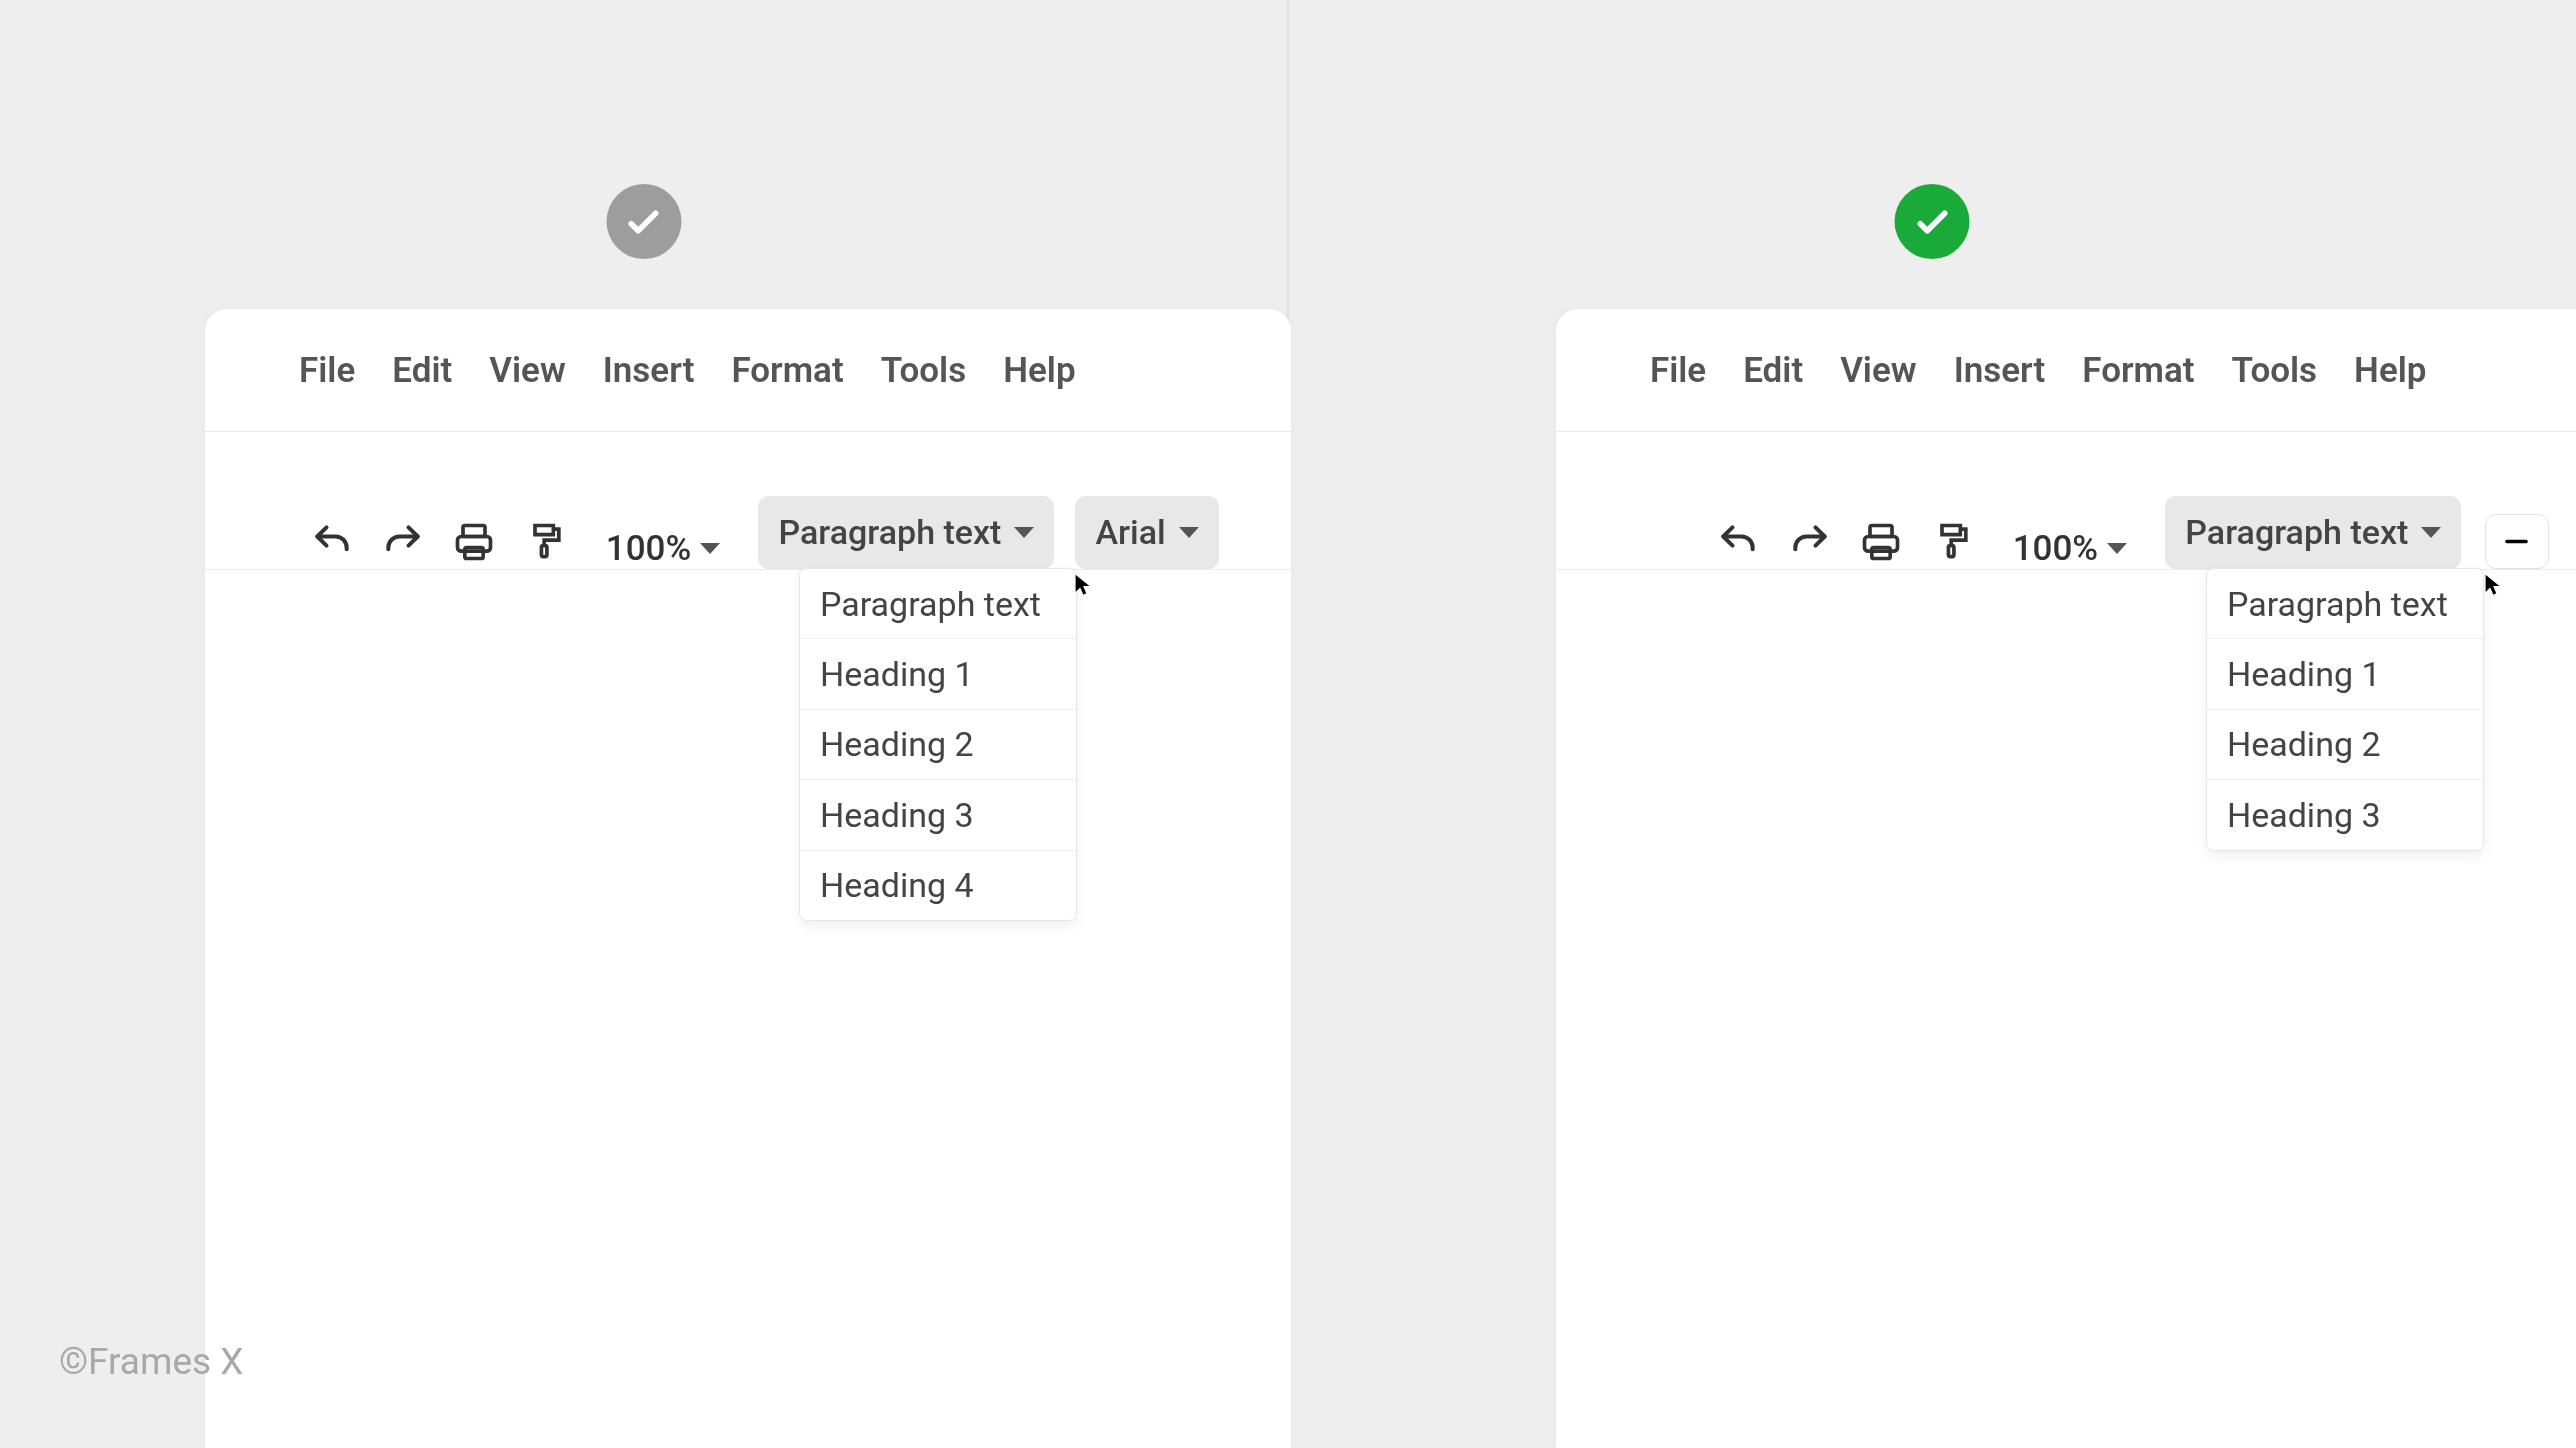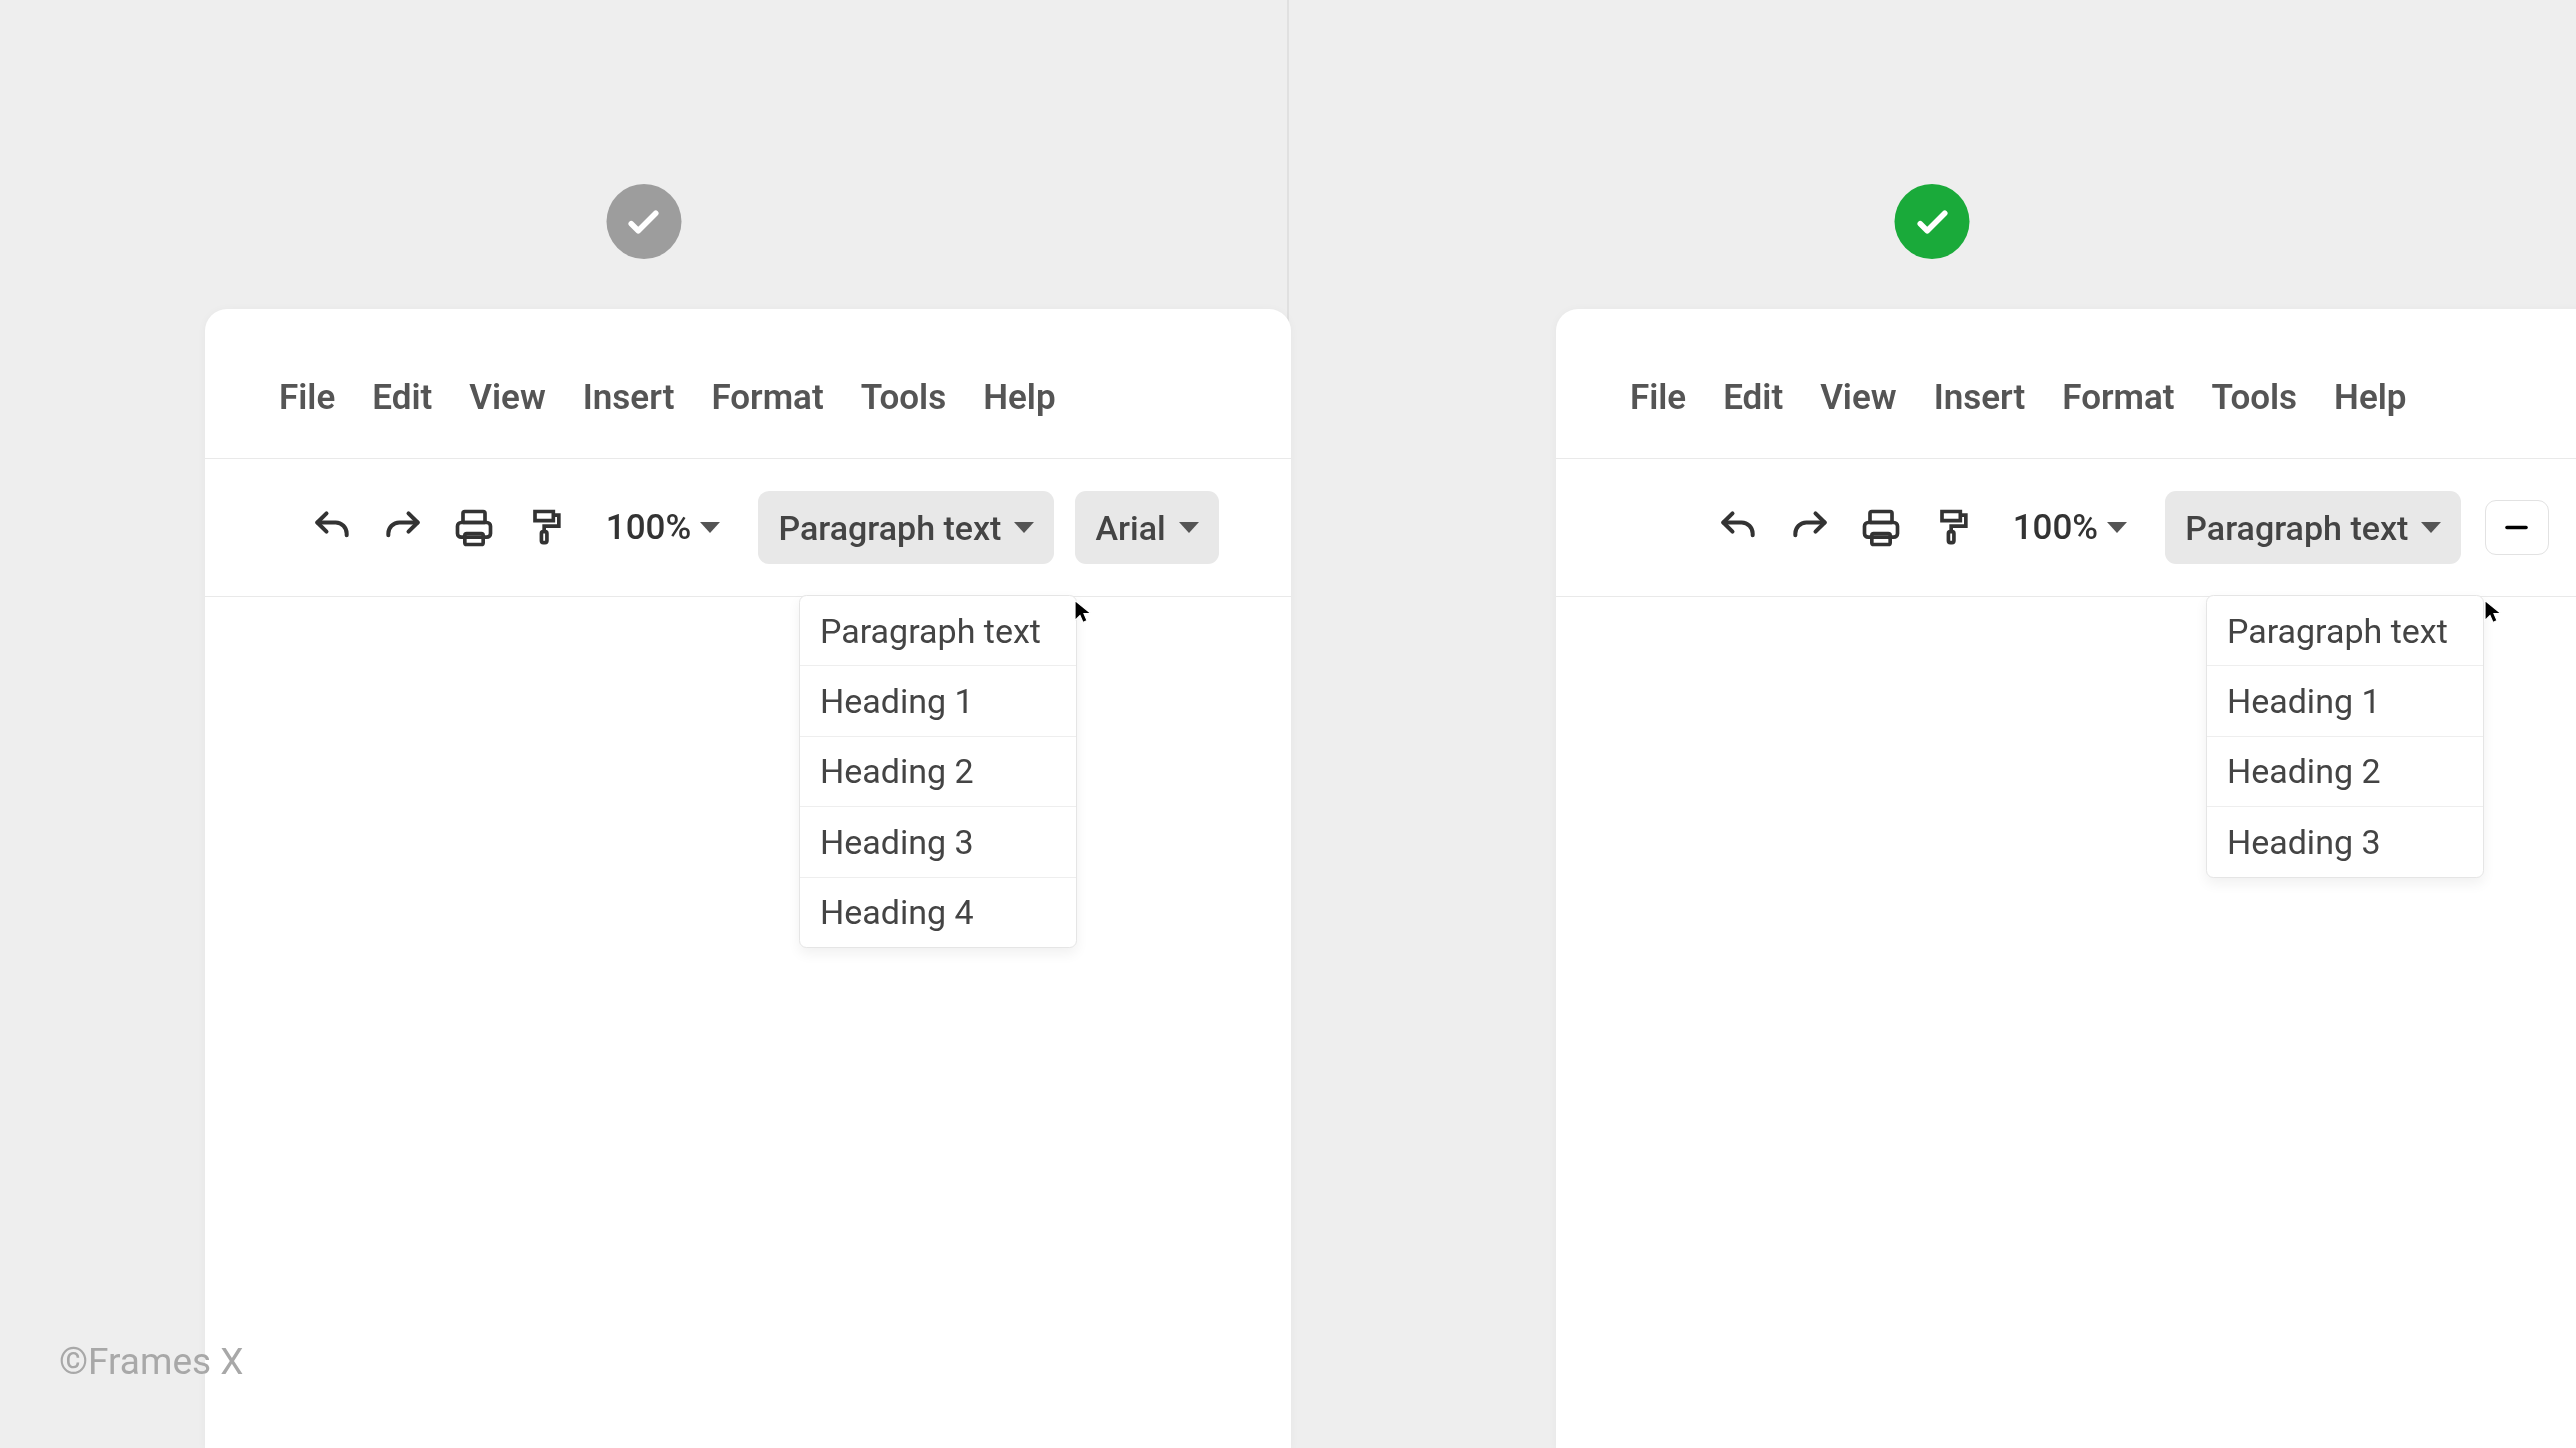--- a/index.html
+++ b/index.html
@@ -50,35 +50,34 @@
     border-radius: 22px 22px 0 0;
     box-shadow: 0 1.8px 9.2px rgba(0,0,0,0.04);
   }
   .pane-left .app-window { left: 205px; width: 1086px; height: 1139px; }
   .pane-right .app-window { left: 267px; width: 1086px; height: 1139px; }
 
   .menubar {
     display: flex;
     align-items: center;
     gap: 37px;
-    padding: 0 74px;
+    padding: 0 94px;
     height: 123px;
     border-bottom: 1.4px solid #e9e9e9;
-    margin-top: 27px;
   }
   .menubar-item {
     font-size: 35px;
     font-weight: 600;
     color: #555;
     cursor: pointer;
   }
 
   .toolbar {
     display: flex;
-    align-items: center;
+    align-items: flex-end;
     gap: 16px;
     padding: 0 0 0 99px;
     height: 138px;
     border-bottom: 1.4px solid #e9e9e9;
     position: relative;
   }
   .pane-right .toolbar { padding-left: 155px; }
 
   .toolbar-group {
     display: flex;

